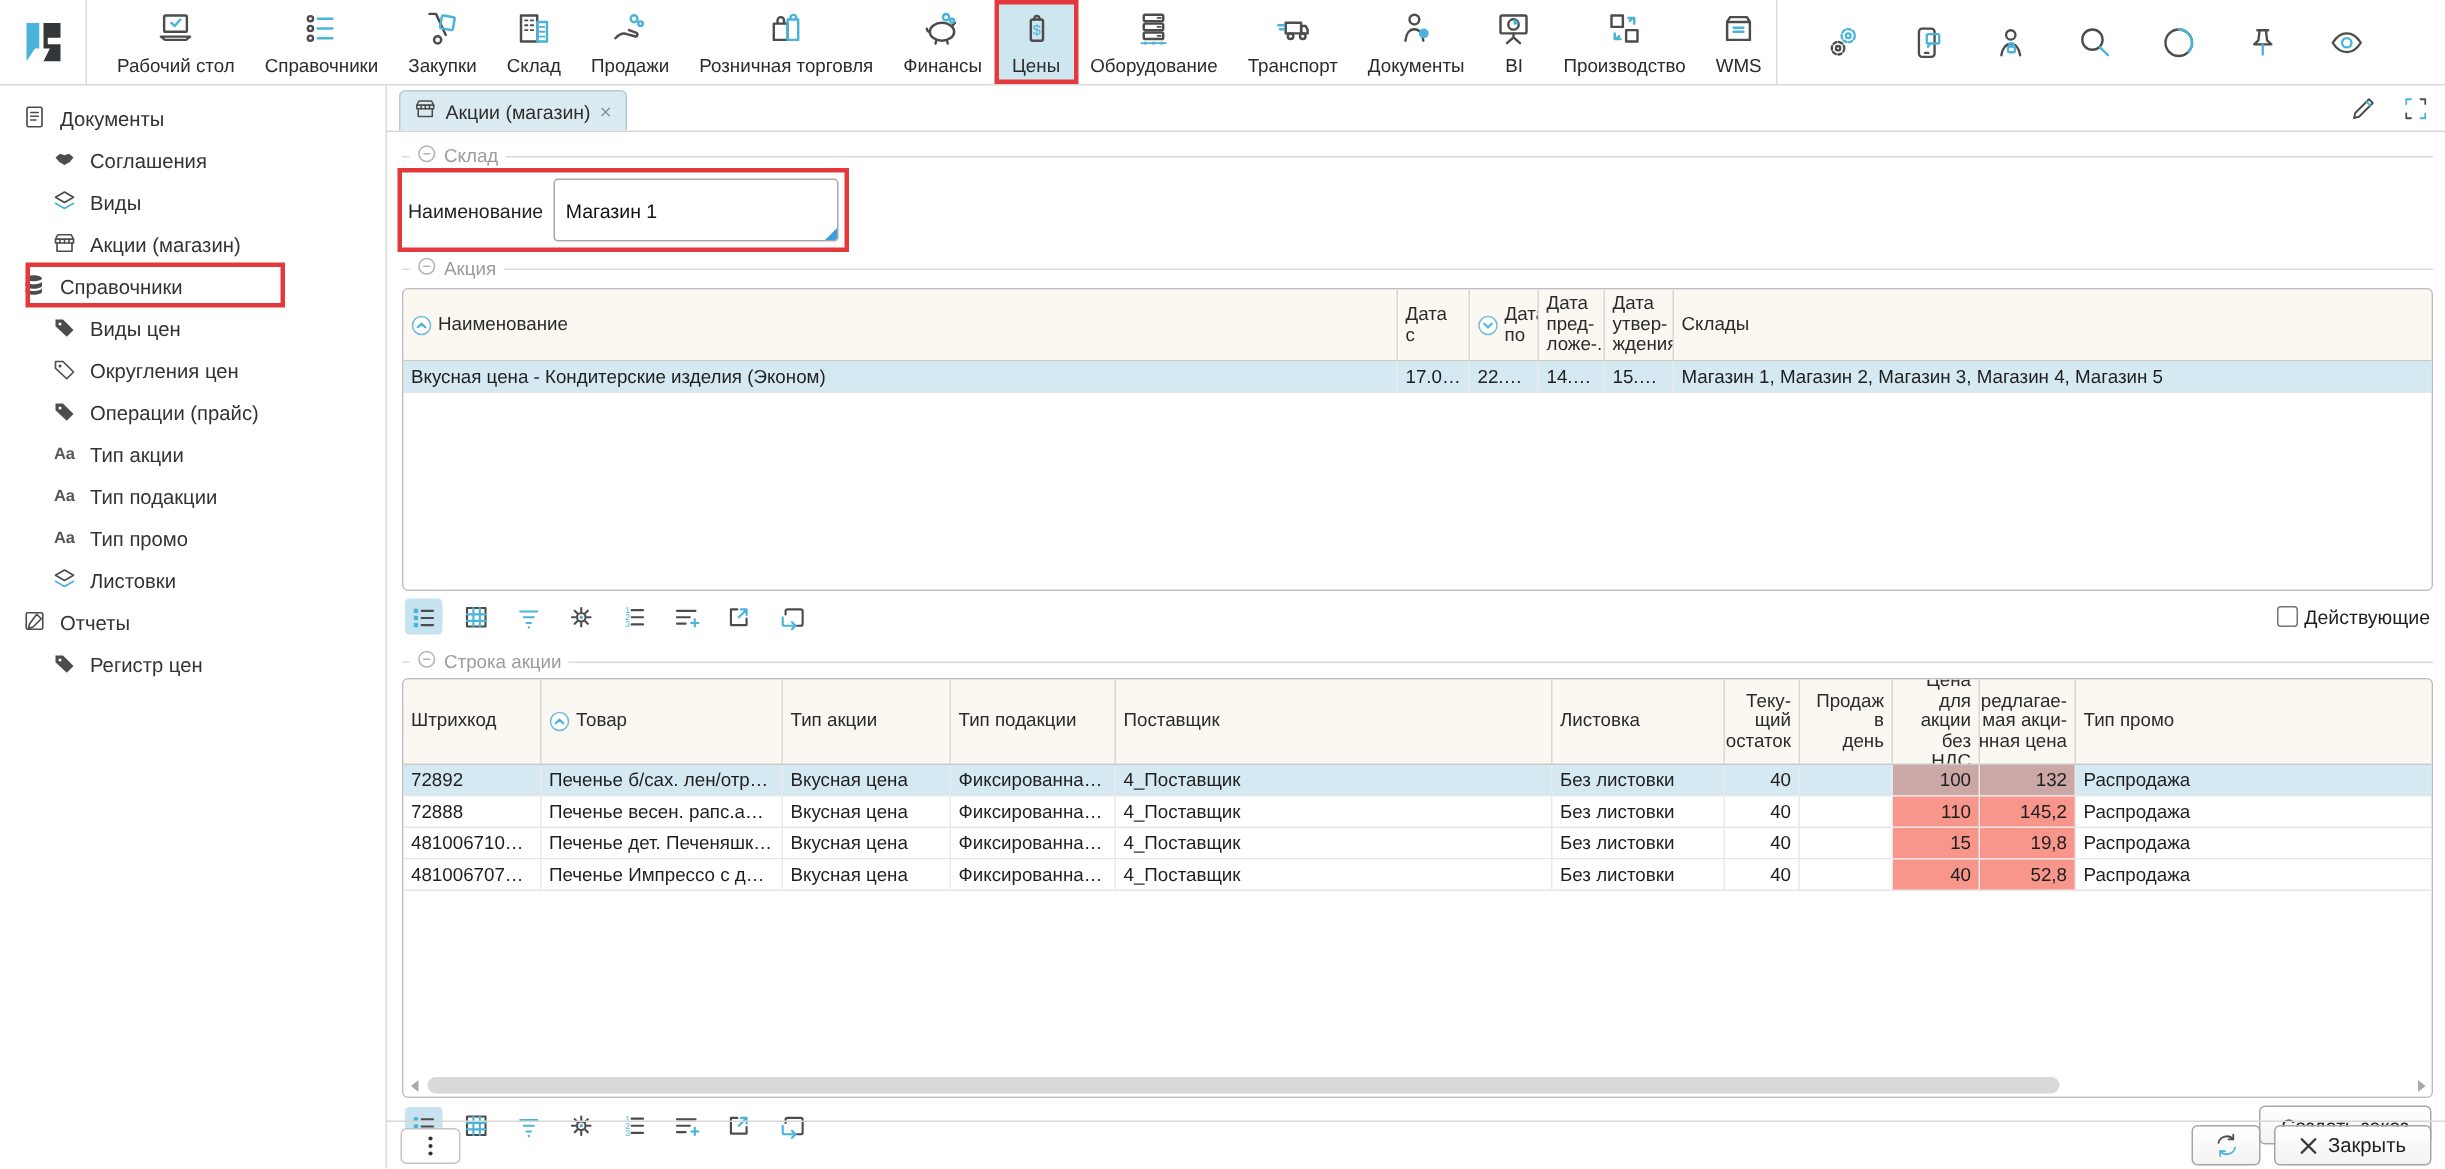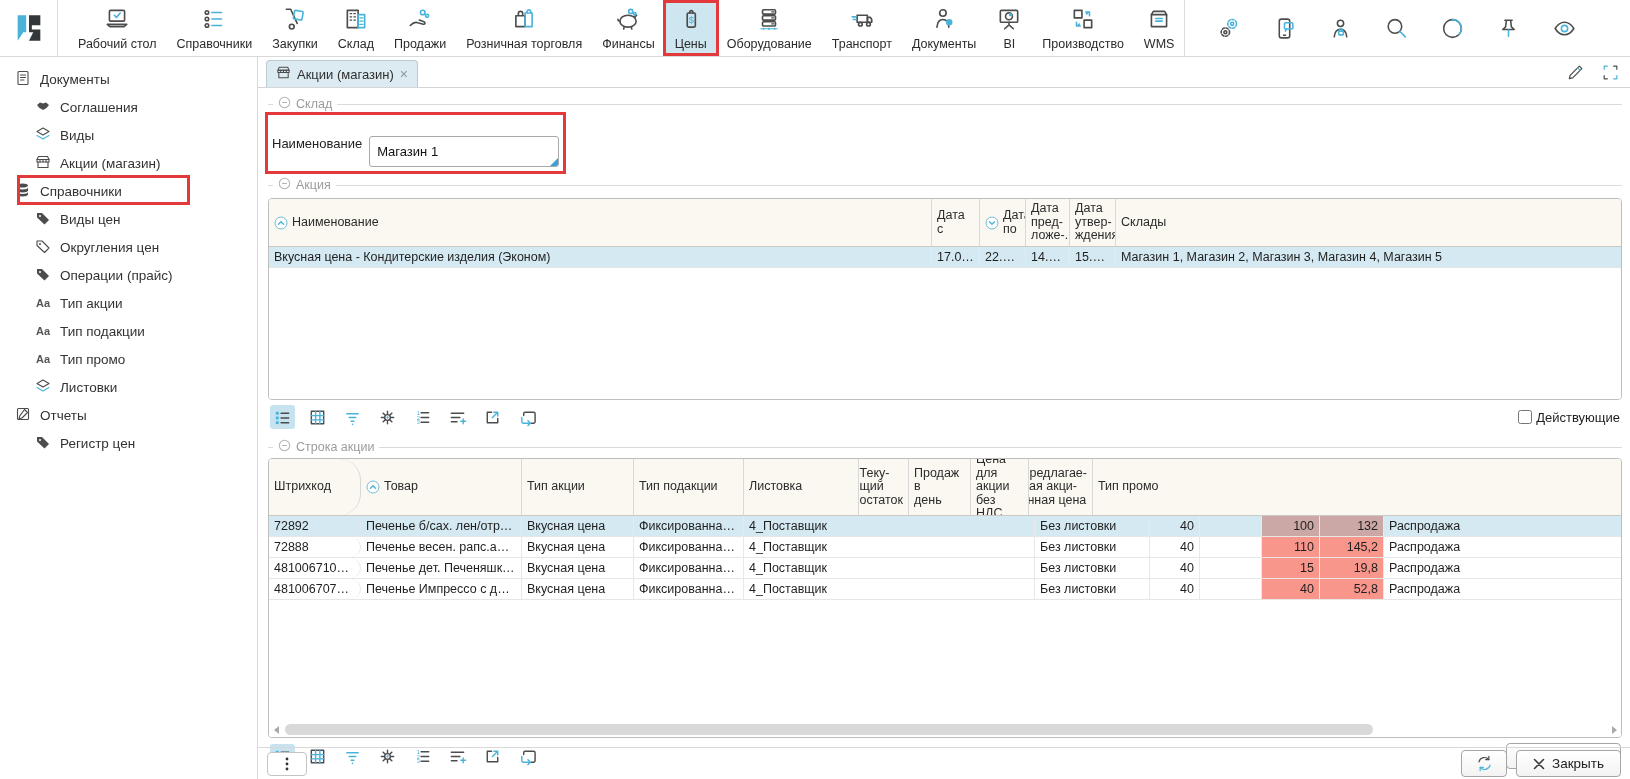--- a/index.html
+++ b/index.html
@@ -47,30 +47,30 @@
 
   
   .content { flex:1; padding:2px 8px 0 10px; display:flex; flex-direction:column; min-height:0; }
   .legend { height:18px; display:flex; align-items:center; gap:5px; margin-top:5px; }
   .legend .pre { width:5px; border-top:1px solid #dadada; }
   .legend .txt { color:#9c9c9c; font-size:12.5px; white-space:nowrap; }
   .legend .post { flex:1; border-top:1px solid #dadada; }
 
   .fieldrow { display:inline-flex; align-items:center; gap:7px; margin:6px 0 4px 0; outline:3px solid #e4393c; outline-offset:4px; margin-left:4px; }
   .fieldrow label { font-size:13px; color:#222; }
-  .inputbox { position:relative; width:190px; height:31px; border:1px solid #a9a9a9; border-radius:3px; background:#fff; display:flex; align-items:center; padding-left:7px; font-size:13px; color:#111; overflow:hidden;margin-top:17px; }
+  .inputbox { position:relative; width:190px; height:42px; border:1px solid #a9a9a9; border-radius:3px; background:#fff; display:flex; align-items:center; padding-left:7px; font-size:13px; color:#111; overflow:hidden; }
   .inputbox .corner { position:absolute; right:0; bottom:0; width:0; height:0; border-left:8px solid transparent; border-bottom:8px solid #3f9fd8; }
 
   
   .tbl { border:1px solid #bdbdbd; border-radius:4px; background:#fff; display:flex; flex-direction:column; overflow:hidden; position:relative; }
   .t1 { height:202px; margin-top:4px; }
   .t2 { height:280px; margin-top:2px; }
   .thead { display:flex; background:#faf8f1; border-bottom:1px solid #c9c9c9; flex:none; }
   .th { display:flex; align-items:center; gap:4px; padding:2px 5px; font-size:12.5px; color:#2b2b2b; border-right:1px solid #d8d8d8; white-space:pre-line; line-height:13.5px; overflow:hidden; cursor:pointer; }
-  .th.r { justify-content:flex-end; }
+  .th.r { justify-content:flex-end; text-align:right; }
   .th:last-child { border-right:none; }
   .t1 .thead { height:48px; }
   .t2 .thead { height:57px; }
   .trow { display:flex; height:21px; border-bottom:1px solid #e6e6e6; background:#fff; cursor:pointer; flex:none; }
   .trow.sel { background:#d5e9f2; }
   .td { padding:0 5px; font-size:12.5px; line-height:20px; color:#1f1f1f; border-right:1px solid #e9e9e9; white-space:nowrap; overflow:hidden; text-overflow:ellipsis; }
   .td.r { text-align:right; }
   .td:last-child { border-right:none; }
   .td.pink { background:#f8968c; }
   .trow.sel .td.pink { background:#cba7a6; }
@@ -78,21 +78,21 @@
 
   
   .t1 .c0 { flex:1; }
   .t1 .c1 { width:48px; flex:none; }
   .t1 .c2 { width:46px; flex:none; }
   .t1 .c3 { width:44px; flex:none; }
   .t1 .c4 { width:46px; flex:none; }
   .t1 .c5 { width:505px; flex:none; }
 
   
-  .t2 .c0 { width:92px; flex:none;border-radius:21px; }
+  .t2 .c0 { width:92px; flex:none; }
   .t2 .c1 { width:161px; flex:none; }
   .t2 .c2 { width:112px; flex:none; }
   .t2 .c3 { width:110px; flex:none; }
   .t2 .c4 { width:291px; flex:none; }
   .t2 .c5 { width:115px; flex:none; }
   .t2 .c6 { width:50px; flex:none; }
   .t2 .c7 { width:62px; flex:none; }
   .t2 .c8 { width:58px; flex:none; }
   .t2 .c9 { width:64px; flex:none; }
   .t2 .c10 { flex:1; }
@@ -590,20 +590,21 @@
               <div class="th c0"><span>Штрихкод</span></div>
               <div class="th c1">
                 <svg class="sorticon" viewBox="0 0 14 14">
                     <circle cx="7" cy="7" r="6" fill="#fff" stroke="#74bcda" stroke-width="1"></circle>
                     <path d="M4.5 8.2L7 5.8l2.5 2.4" fill="none" stroke="#4ab3da" stroke-width="1.4" stroke-linecap="round"></path>
                   </svg>
                 <span>Товар</span>
               </div>
               <div class="th c2"><span>Тип акции</span></div>
               <div class="th c3"><span>Тип подакции</span></div>
+              <div class="th c4"><span>Поставщик</span></div>
               <div class="th c5"><span>Листовка</span></div>
               <div class="th c6 r"><span>Теку-
 щий
 остаток</span></div>
               <div class="th c7 r"><span>Продаж в
 день</span></div>
               <div class="th c8 r"><span>Цена для
 акции без
 НДС</span></div>
               <div class="th c9 r"><span>Предлагае-

